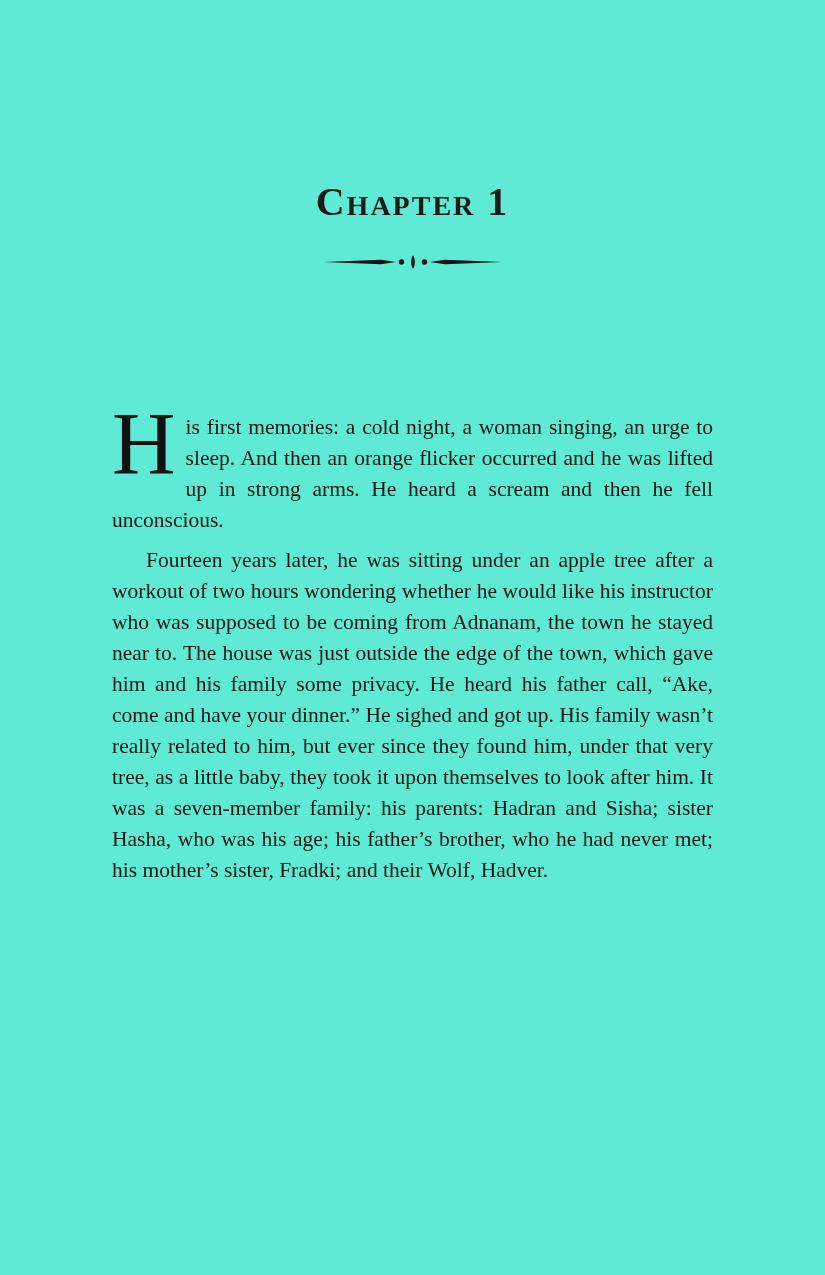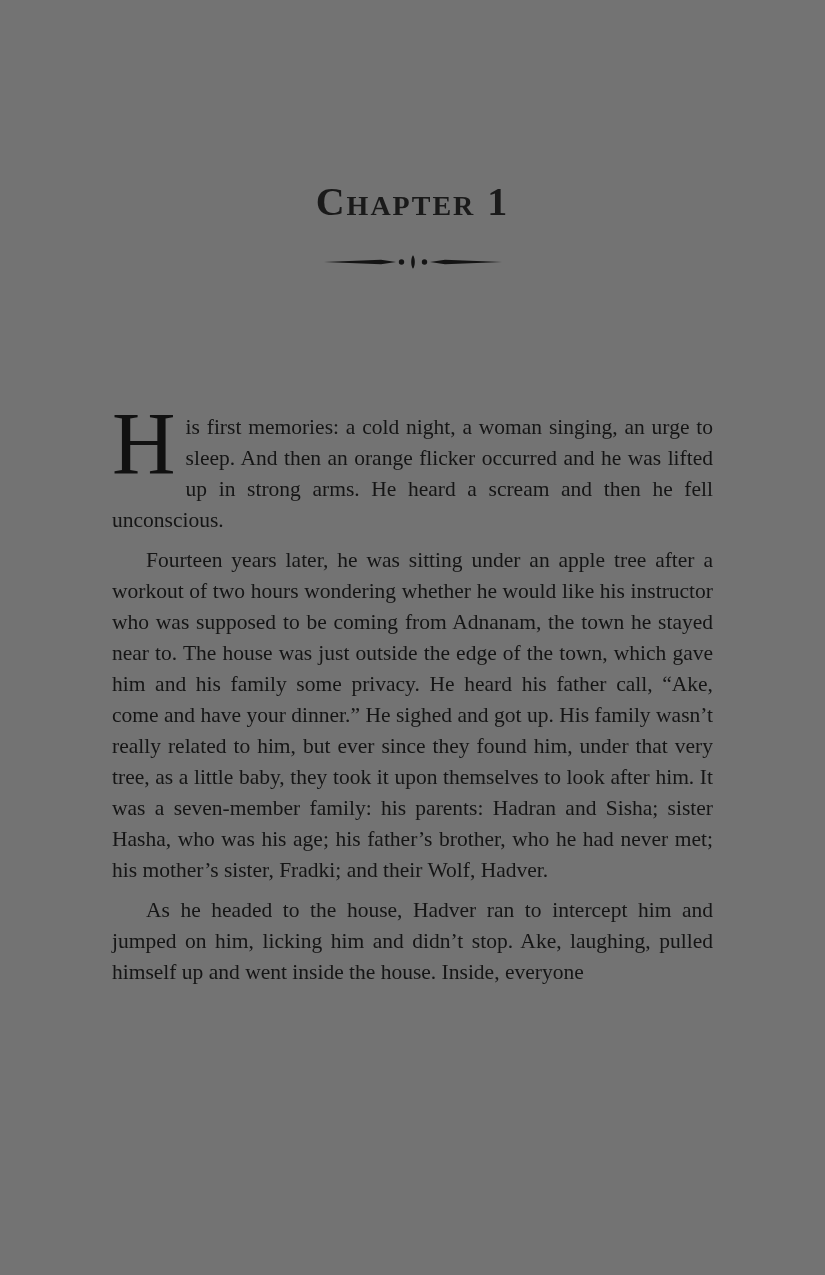--- a/index.html
+++ b/index.html
@@ -4,21 +4,21 @@
 <style>
   html, body {
     margin: 0;
     padding: 0;
     background: #ffffff;
   }
   .page {
     position: relative;
     width: 825px;
     height: 1275px;
-    background: #737373;
+    background: #5eead4;
     font-family: "Liberation Serif", serif;
     color: #141414;
     overflow: hidden;
   }
   .chapter-title {
     position: absolute;
     top: 178px;
     left: 0;
     width: 100%;
     margin: 0;
@@ -89,17 +89,16 @@
 
   <div class="body-text">
 
     <p class="para">
       <span class="dropcap">H</span><span>is first memories: a cold night, a woman singing, an urge to sleep. And then an orange flicker occurred and he was lifted up in strong arms. He heard a scream and then he fell unconscious.</span>
     </p>
 
     <p class="para indent">Fourteen years later, he was sitting under an apple tree after a workout of two hours wondering whether he would like his instructor who was supposed to be coming from Adnanam, the town he stayed near to. The house was just outside the edge of the town, which gave him and his family some privacy. He heard his father call, “Ake, come and have your dinner.” He sighed and got up. His family wasn’t really related to him, but ever since they found him, under that very tree, as a little baby, they took it upon themselves to look after him. It was a seven-member family: his parents: Hadran and Sisha; sister Hasha, who was his age; his father’s brother, who he had never met; his mother’s sister, Fradki; and their Wolf, Hadver.</p>
 
 
-    <p class="para indent">As he headed to the house, Hadver ran to intercept him and jumped on him, licking him and didn’t stop. Ake, laughing, pulled himself up and went inside the house. Inside, everyone</p>
 
   </div>
 
 </div>
 
 </body></html>

